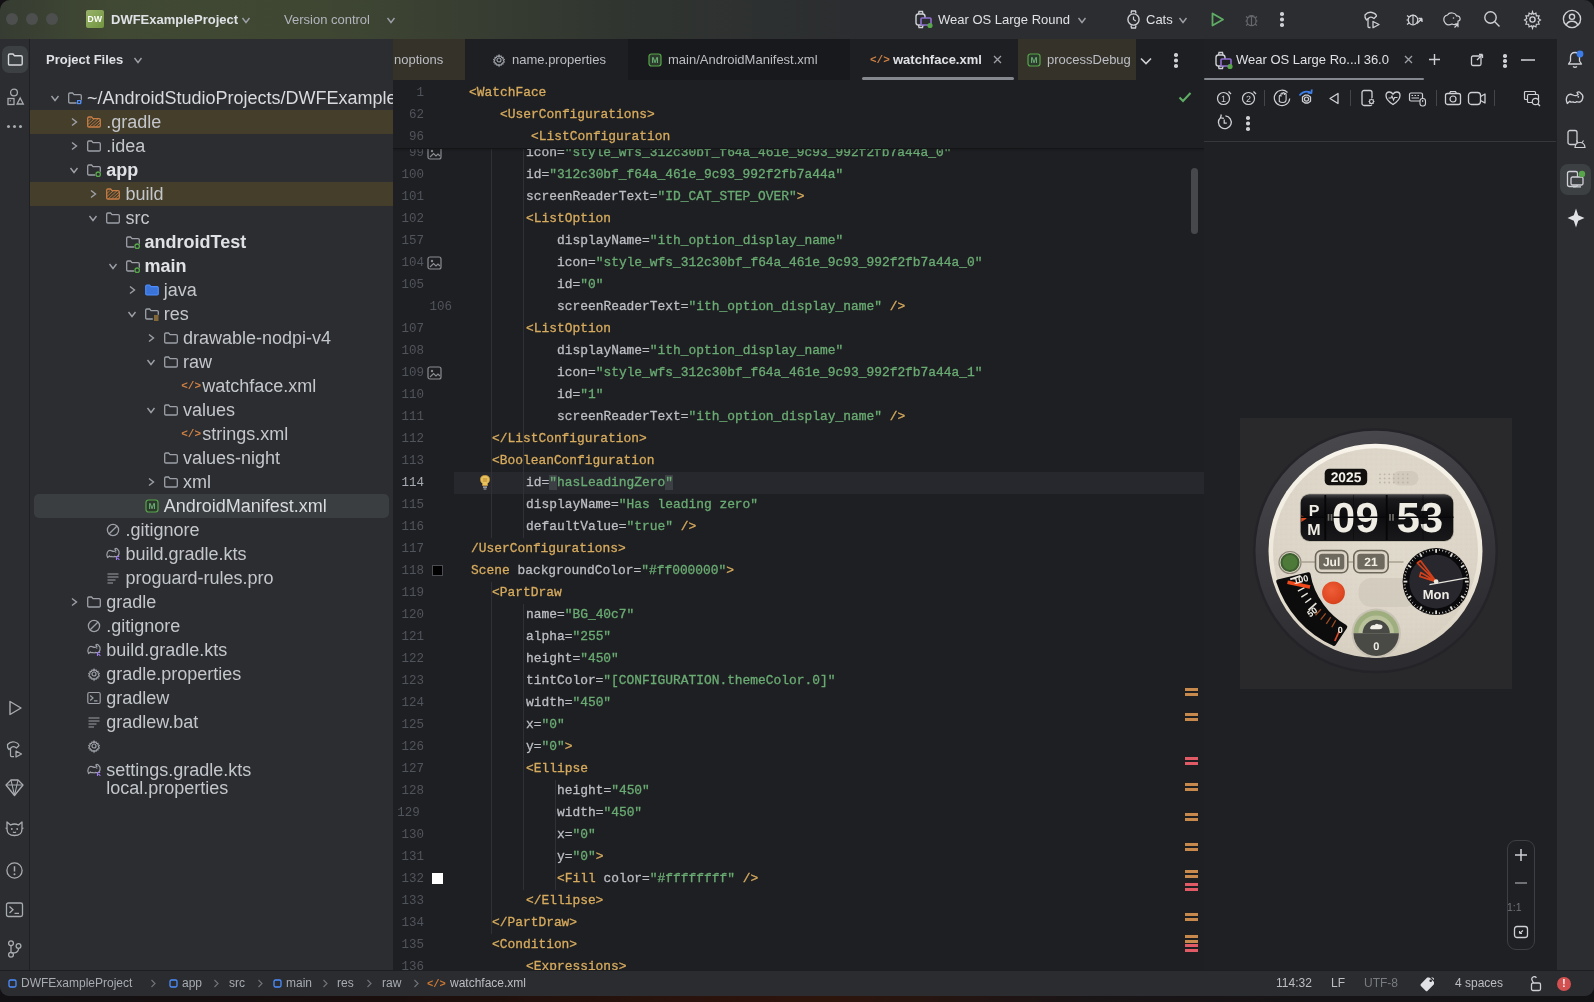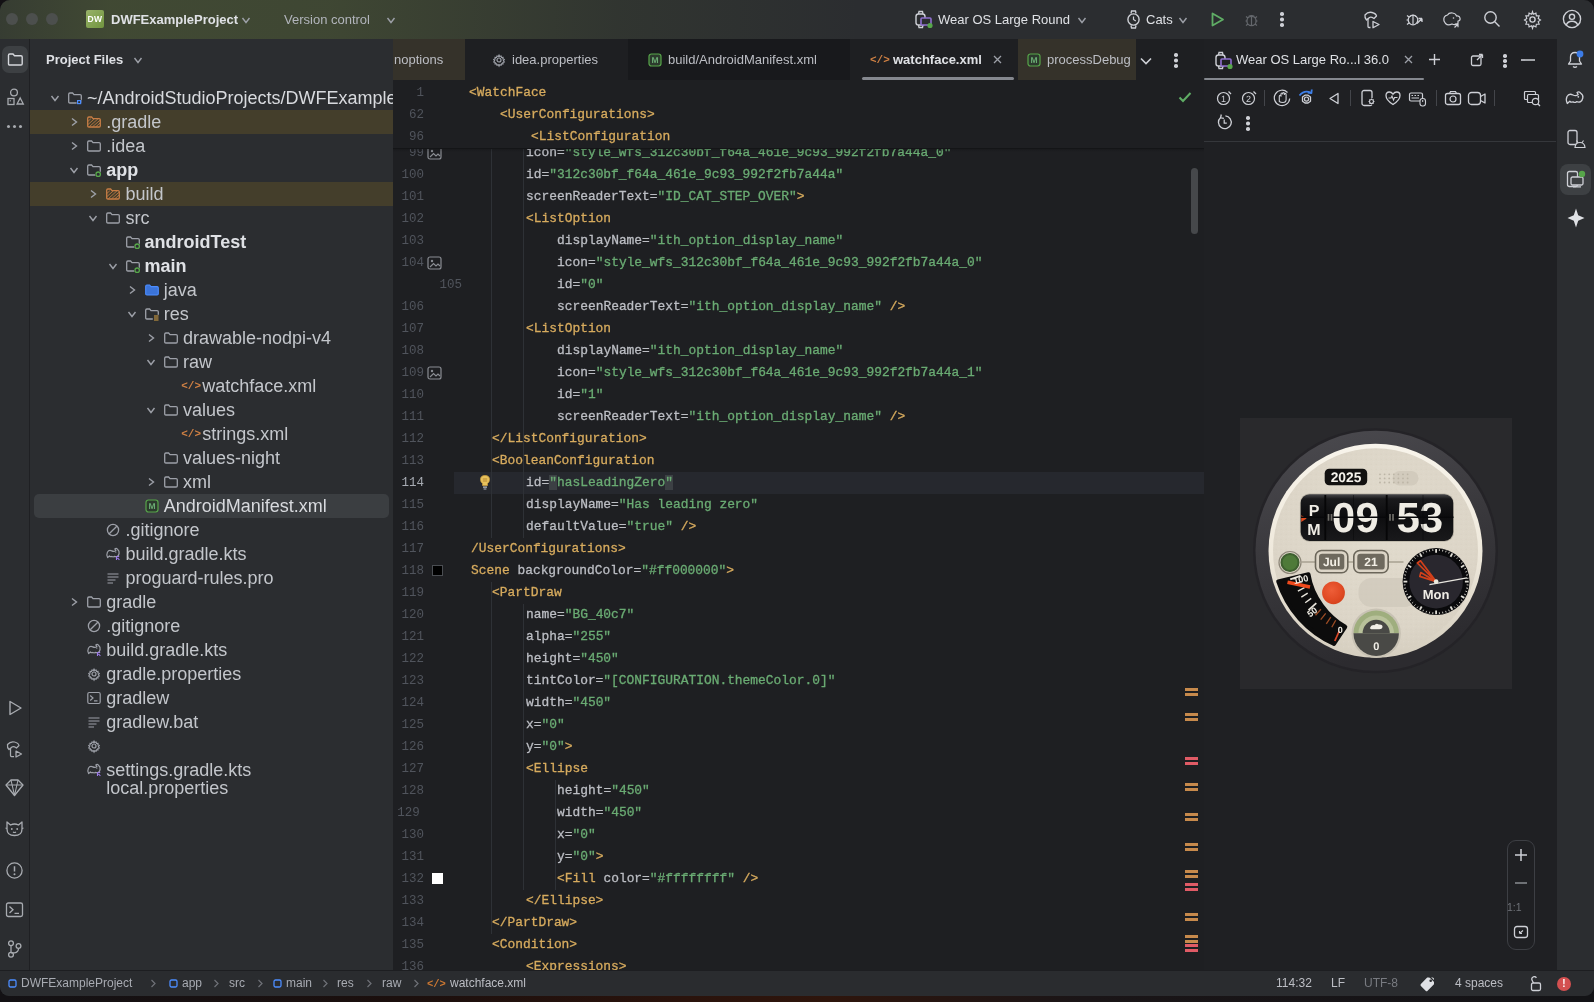--- a/index.html
+++ b/index.html
@@ -365,32 +365,32 @@
         <rect x="1" y="1" width="13" height="12" rx="2" fill="none" stroke="#8a8d93" stroke-width="1.2"></rect>
         <circle cx="5" cy="5" r="1.2" fill="#8a8d93"></circle>
         <path d="M3 11 L6.5 7.5 L9 10 L11 8 L13 10" fill="none" stroke="#8a8d93" stroke-width="1.2"></path>
       </svg>
 <div class="ln" style="left:0px;top:125.19999999999999px;">100</div>
 <div class="cl" style="left:133px;top:125.19999999999999px;">id=<span class="s">"312c30bf_f64a_461e_9c93_992f2fb7a44a"</span></div>
 <div class="ln" style="left:0px;top:147.2px;">101</div>
 <div class="cl" style="left:133px;top:147.2px;">screenReaderText=<span class="s">"ID_CAT_STEP_OVER"</span><span class="t">&gt;</span></div>
 <div class="ln" style="left:0px;top:169.2px;">102</div>
 <div class="cl" style="left:133px;top:169.2px;"><span class="t">&lt;ListOption</span></div>
-<div class="ln" style="left:0px;top:191.2px;">103</div>
+<div class="ln" style="left:0px;top:191.2px;">157</div>
 <div class="cl" style="left:164px;top:191.2px;">displayName=<span class="s">"ith_option_display_name"</span></div>
 <div class="ln" style="left:0px;top:213.2px;">104</div>
 <div class="cl" style="left:164px;top:213.2px;">icon=<span class="s">"style_wfs_312c30bf_f64a_461e_9c93_992f2fb7a44a_0"</span></div>
 <svg class="abs" style="left:34px;top:217.2px;" width="15" height="14" viewBox="0 0 15 14">
         <rect x="1" y="1" width="13" height="12" rx="2" fill="none" stroke="#8a8d93" stroke-width="1.2"></rect>
         <circle cx="5" cy="5" r="1.2" fill="#8a8d93"></circle>
         <path d="M3 11 L6.5 7.5 L9 10 L11 8 L13 10" fill="none" stroke="#8a8d93" stroke-width="1.2"></path>
       </svg>
-<div class="ln" style="left:0px;top:235.2px;margin-left:38px;">105</div>
+<div class="ln" style="left:0px;top:235.2px;">105</div>
 <div class="cl" style="left:164px;top:235.2px;">id=<span class="s">"0"</span></div>
-<div class="ln" style="left:0px;top:257.2px;">106</div>
+<div class="ln" style="left:0px;top:257.2px;padding-left:28px;">106</div>
 <div class="cl" style="left:164px;top:257.2px;">screenReaderText=<span class="s">"ith_option_display_name"</span> <span class="t">/&gt;</span></div>
 <div class="ln" style="left:0px;top:279.2px;">107</div>
 <div class="cl" style="left:133px;top:279.2px;"><span class="t">&lt;ListOption</span></div>
 <div class="ln" style="left:0px;top:301.2px;">108</div>
 <div class="cl" style="left:164px;top:301.2px;">displayName=<span class="s">"ith_option_display_name"</span></div>
 <div class="ln" style="left:0px;top:323.2px;">109</div>
 <div class="cl" style="left:164px;top:323.2px;">icon=<span class="s">"style_wfs_312c30bf_f64a_461e_9c93_992f2fb7a44a_1"</span></div>
 <svg class="abs" style="left:34px;top:327.2px;" width="15" height="14" viewBox="0 0 15 14">
         <rect x="1" y="1" width="13" height="12" rx="2" fill="none" stroke="#8a8d93" stroke-width="1.2"></rect>
         <circle cx="5" cy="5" r="1.2" fill="#8a8d93"></circle>
@@ -493,27 +493,27 @@
 <div class="abs" style="left:792px;top:905px;width:13px;height:2.6px;background:#e05b66;"></div>
 <div class="abs" style="left:792px;top:910px;width:13px;height:2.6px;background:#e05b66;"></div>
 </div>
 <div id="tabbar" class="abs">
 <div class="abs" style="left:0;top:0;width:72px;height:41px;background:#35322a;"></div>
 <div class="tabtxt" style="left:1px;">noptions</div>
 <svg class="abs" style="left:98px;top:13px;" width="16" height="16" viewBox="0 0 16 16">
         <circle cx="8" cy="8" r="2" fill="none" stroke="#9da0a8" stroke-width="1.2"></circle>
         <path d="M8 1.8 L8.8 3.6 L10.6 2.9 L11.2 4.7 L13.1 4.6 L12.9 6.5 L14.7 7.2 L13.6 8.8 L14.7 10.4 L12.9 11.1 L13.1 13 L11.2 12.9 L10.6 14.7 L8.8 14 L8 15.8 L7.2 14 L5.4 14.7 L4.8 12.9 L2.9 13 L3.1 11.1 L1.3 10.4 L2.4 8.8 L1.3 7.2 L3.1 6.5 L2.9 4.6 L4.8 4.7 L5.4 2.9 L7.2 3.6 Z" transform="scale(0.78) translate(2.3,2.3)" fill="none" stroke="#9da0a8" stroke-width="1.5"></path>
       </svg>
-<div class="tabtxt" style="left:119px;">idea.properties</div>
+<div class="tabtxt" style="left:119px;">name.properties</div>
 <div class="abs" style="left:235px;top:0;width:222px;height:41px;background:#18191c;"></div>
 <svg class="abs" style="left:254px;top:13px;" width="16" height="16" viewBox="0 0 16 16">
         <rect x="2" y="2" width="12" height="12" rx="2.4" fill="#2c3a2d" stroke="#57a64a" stroke-width="1.2"></rect>
         <text x="8" y="11.4" opacity="0.999" font-family="Liberation Sans" font-size="8.5" font-weight="bold" fill="#6aab73" text-anchor="middle">M</text>
       </svg>
-<div class="tabtxt" style="left:275px;">build/AndroidManifest.xml</div>
+<div class="tabtxt" style="left:275px;">main/AndroidManifest.xml</div>
 <div class="abs" style="left:477px;top:13px;width:18px;height:16px;font-family:'Liberation Mono',monospace;font-size:11px;font-weight:bold;color:#d08144;line-height:16px;text-align:center;">&lt;/&gt;</div>
 <div class="tabtxt" style="left:500px;font-weight:bold;color:#dfe1e5;">watchface.xml</div>
 <svg class="abs" style="left:599px;top:15px;" width="11" height="11" viewBox="0 0 11 11">
         <path d="M2 2 L9 9 M9 2 L2 9" stroke="#9da0a8" stroke-width="1.3"></path>
       </svg>
 <div class="abs" style="left:469px;top:38px;width:152px;height:3px;background:#85888f;border-radius:2px;"></div>
 <div class="abs" style="left:625px;top:0;width:118px;height:41px;background:#35322a;"></div>
 <svg class="abs" style="left:633px;top:13px;" width="16" height="16" viewBox="0 0 16 16">
         <rect x="2" y="2" width="12" height="12" rx="2.4" fill="#2c3a2d" stroke="#57a64a" stroke-width="1.2"></rect>
         <text x="8" y="11.4" opacity="0.999" font-family="Liberation Sans" font-size="8.5" font-weight="bold" fill="#6aab73" text-anchor="middle">M</text>

